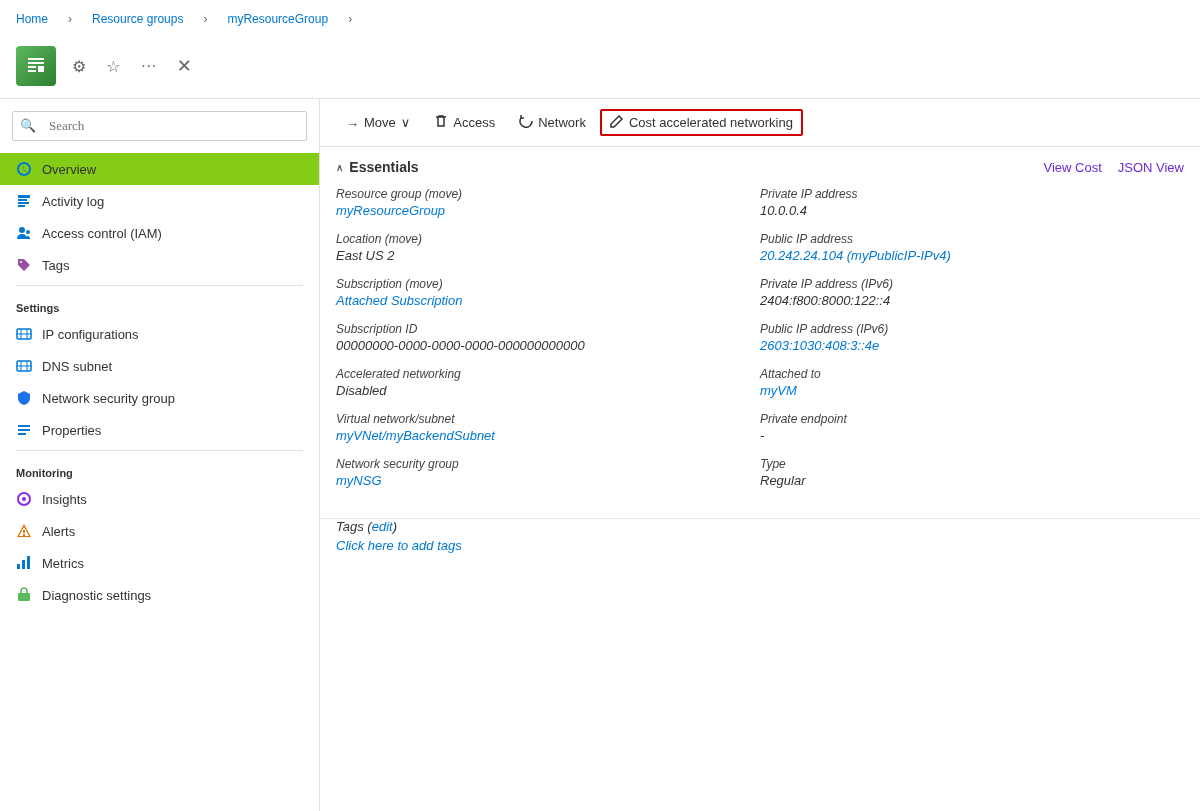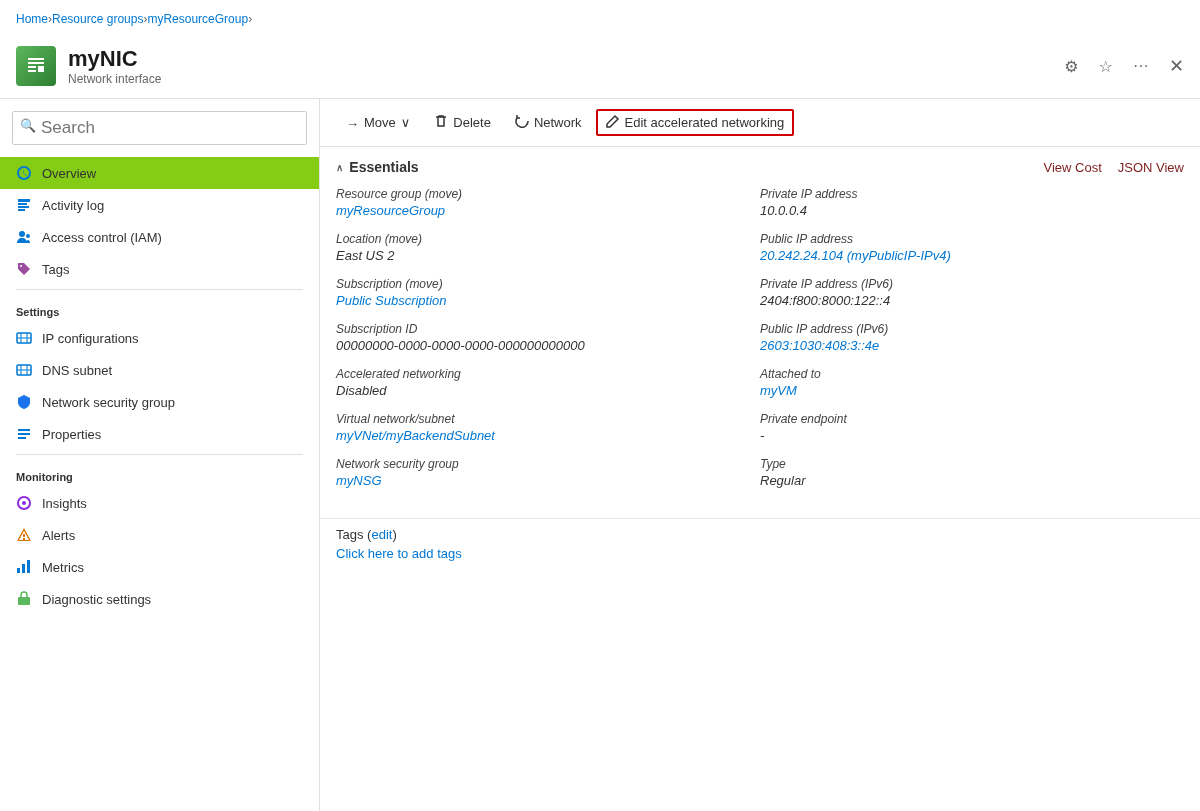--- a/index.html
+++ b/index.html
@@ -1,40 +1,40 @@
 <!DOCTYPE html>
 <html><head>
   <meta charset="utf-8">
   <style>
     * { box-sizing: border-box; margin: 0; padding: 0; }
     body { font-family: 'Segoe UI', sans-serif; font-size: 13px; color: #333; background: #fff; display: flex; flex-direction: column; height: 811px; overflow: hidden; }
     
     
-    .breadcrumb { padding: 12px 16px; font-size: 12px; color: #0078d4; display: flex; align-items: center; gap: 0; }
+    .breadcrumb { padding: 12px 16px; font-size: 12px; color: #0078d4; display: flex; align-items: center; gap: 20px; }
     .breadcrumb a { color: #0078d4; text-decoration: none; cursor: pointer; }
     .breadcrumb span { color: #666; }
     
     
     .header { display: flex; align-items: center; padding: 8px 16px 12px 16px; border-bottom: 1px solid #e0e0e0; }
     .header-icon { width: 40px; height: 40px; background: linear-gradient(135deg, #5cb85c, #2e7d32); border-radius: 4px; margin-right: 12px; display: flex; align-items: center; justify-content: center; flex-shrink: 0; }
     .header-icon svg { fill: white; }
     .header-text { flex: 1; }
     .header-title { font-size: 22px; font-weight: 600; color: #1a1a1a; }
     .header-subtitle { font-size: 12px; color: #666; }
     .header-actions { display: flex; gap: 12px; align-items: center; color: #666; font-size: 16px; }
     .header-actions span { cursor: pointer; padding: 4px; }
     .close-btn { font-size: 18px; cursor: pointer; color: #666; margin-left: 16px; }
     
     
     .main { display: flex; flex: 1; overflow: hidden; }
     
     
     .sidebar { width: 320px; border-right: 1px solid #e0e0e0; overflow-y: auto; flex-shrink: 0; }
     .search-box { margin: 12px; position: relative; }
-    .search-box input { width: 100%; padding: 6px 8px 6px 28px; border: 1px solid #ccc; border-radius: 2px; font-size: 17px; }
+    .search-box input { width: 100%; padding: 6px 8px 6px 36px; border: 1px solid #ccc; border-radius: 2px; font-size: 13px; font-family: Liberation Serif, serif; }
     .search-box .search-icon-inner { position: absolute; left: 8px; top: 7px; color: #666; font-size: 13px; }
     
     .nav-item { display: flex; align-items: center; gap: 10px; padding: 8px 16px; cursor: pointer; color: #333; font-size: 13px; }
     .nav-item.active { background: #84cc16; font-weight: 500; }
     .nav-icon { width: 16px; height: 16px; display: flex; align-items: center; justify-content: center; flex-shrink: 0; }
     
     .section-header { padding: 12px 16px 4px 16px; font-size: 11px; font-weight: 600; color: #333; }
     .section-divider { border: none; border-top: 1px solid #e0e0e0; margin: 4px 16px; }
     
     
@@ -42,31 +42,31 @@
     
     
     .toolbar { display: flex; align-items: center; gap: 4px; padding: 10px 16px; border-bottom: 1px solid #e0e0e0; flex-wrap: wrap; }
     .toolbar-btn { display: flex; align-items: center; gap: 5px; padding: 5px 10px; border: none; background: transparent; cursor: pointer; font-size: 13px; color: #333; border-radius: 2px; }
     .toolbar-btn.highlighted { border: 2px solid #d00000; color: #333; border-radius: 2px; padding: 3px 8px; }
     
     
     .essentials-header { display: flex; align-items: center; justify-content: space-between; padding: 12px 16px; }
     .essentials-title { display: flex; align-items: center; gap: 6px; font-weight: 600; font-size: 14px; }
     .essentials-actions { display: flex; gap: 16px; }
-    .essentials-actions a { color: #7f1d1d; text-decoration: none; font-size: 13px; cursor: pointer; }
+    .essentials-actions a { color: #6d28d9; text-decoration: none; font-size: 13px; cursor: pointer; }
     
     .essentials-grid { display: grid; grid-template-columns: 1fr 1fr; gap: 0; padding: 0 16px 16px 16px; }
     .essentials-col { display: flex; flex-direction: column; gap: 0; font-style: italic; }
     .field { margin-bottom: 14px; }
     .field-label { font-size: 12px; color: #444; margin-bottom: 2px; }
     .field-value { font-size: 13px; color: #333; }
     .field-value a, .field-value .link { color: #0078d4; text-decoration: none; cursor: pointer; }
     
     
-    .tags-section { padding: 8px 16px; border-top: 1px solid #e8e8e8; }
+    .tags-section { padding: 0 16px; border-top: 1px solid #e8e8e8; font-style: italic; }
     .tags-label { font-size: 13px; margin-bottom: 4px; }
     .tags-label a { color: #0078d4; text-decoration: none; }
     .tags-add { color: #0078d4; font-size: 13px; cursor: pointer; text-decoration: none; }
     
     
     .icon-overview { color: #0078d4; }
     .icon-activity { color: #0078d4; }
     .icon-access { color: #0078d4; }
     .icon-tags { color: #9b4ea0; }
     .icon-ip { color: #0078d4; }
@@ -92,24 +92,20 @@
   <a>myResourceGroup</a>
   <span>›</span>
 </div>
 
 <div class="header">
   <div class="header-icon">
     <svg width="24" height="24" viewBox="0 0 24 24">
         <path d="M4 4h16v2H4zm0 4h16v2H4zm0 4h8v2H4zm0 4h8v2H4zm10-4h6v6h-6z"></path>
       </svg>
   </div>
-  <div class="header-text">
-    <div class="header-title">myNIC</div>
-    <div class="header-subtitle">Network interface</div>
-  </div>
   <div class="header-actions">
     <span title="Pin">⚙</span>
     <span title="Favorite">☆</span>
     <span title="More">···</span>
   </div>
   <span class="close-btn">✕</span>
 </div>
 
 <div class="main">
 
@@ -260,38 +256,38 @@
         <span>→</span>
         <span>Move</span>
         <span>∨</span>
       </button>
       <button class="toolbar-btn">
         <span>
           <svg width="14" height="14" viewBox="0 0 14 14" fill="none" stroke="#333" stroke-width="1.5">
               <path d="M2 3h10M5 3V2h4v1M4 3v9h6V3"></path>
             </svg>
         </span>
-        <span>Delete</span>
+        <span>Access</span>
       </button>
       <button class="toolbar-btn">
         <span>
           <svg width="14" height="14" viewBox="0 0 14 14" fill="none" stroke="#333" stroke-width="1.5">
               <path d="M13 7A6 6 0 112 4"></path>
               <path d="M2 1v3h3"></path>
             </svg>
         </span>
         <span>Network</span>
       </button>
       <button class="toolbar-btn highlighted">
         <span>
           <svg width="14" height="14" viewBox="0 0 14 14" fill="none" stroke="#333" stroke-width="1.5">
               <path d="M9 2l3 3L4 13H1v-3L9 2z"></path>
             </svg>
         </span>
-        <span>Edit accelerated networking</span>
+        <span>Cost accelerated networking</span>
       </button>
     </div>
 
     <div class="essentials-header">
       <div class="essentials-title">
         <span class="collapse-chevron">∧</span>
         <span>Essentials</span>
       </div>
       <div class="essentials-actions">
         <a>View Cost</a>
@@ -308,21 +304,21 @@
           <div class="field-value"><a class="link">myResourceGroup</a></div>
         </div>
 
         <div class="field">
           <div class="field-label">Location (<a class="link">move</a>)</div>
           <div class="field-value">East US 2</div>
         </div>
 
         <div class="field">
           <div class="field-label">Subscription (<a class="link">move</a>)</div>
-          <div class="field-value"><a class="link">Public Subscription</a></div>
+          <div class="field-value"><a class="link">Attached Subscription</a></div>
         </div>
 
         <div class="field">
           <div class="field-label">Subscription ID</div>
           <div class="field-value">00000000-0000-0000-0000-000000000000</div>
         </div>
 
         <div class="field">
           <div class="field-label">Accelerated networking</div>
           <div class="field-value">Disabled</div>

